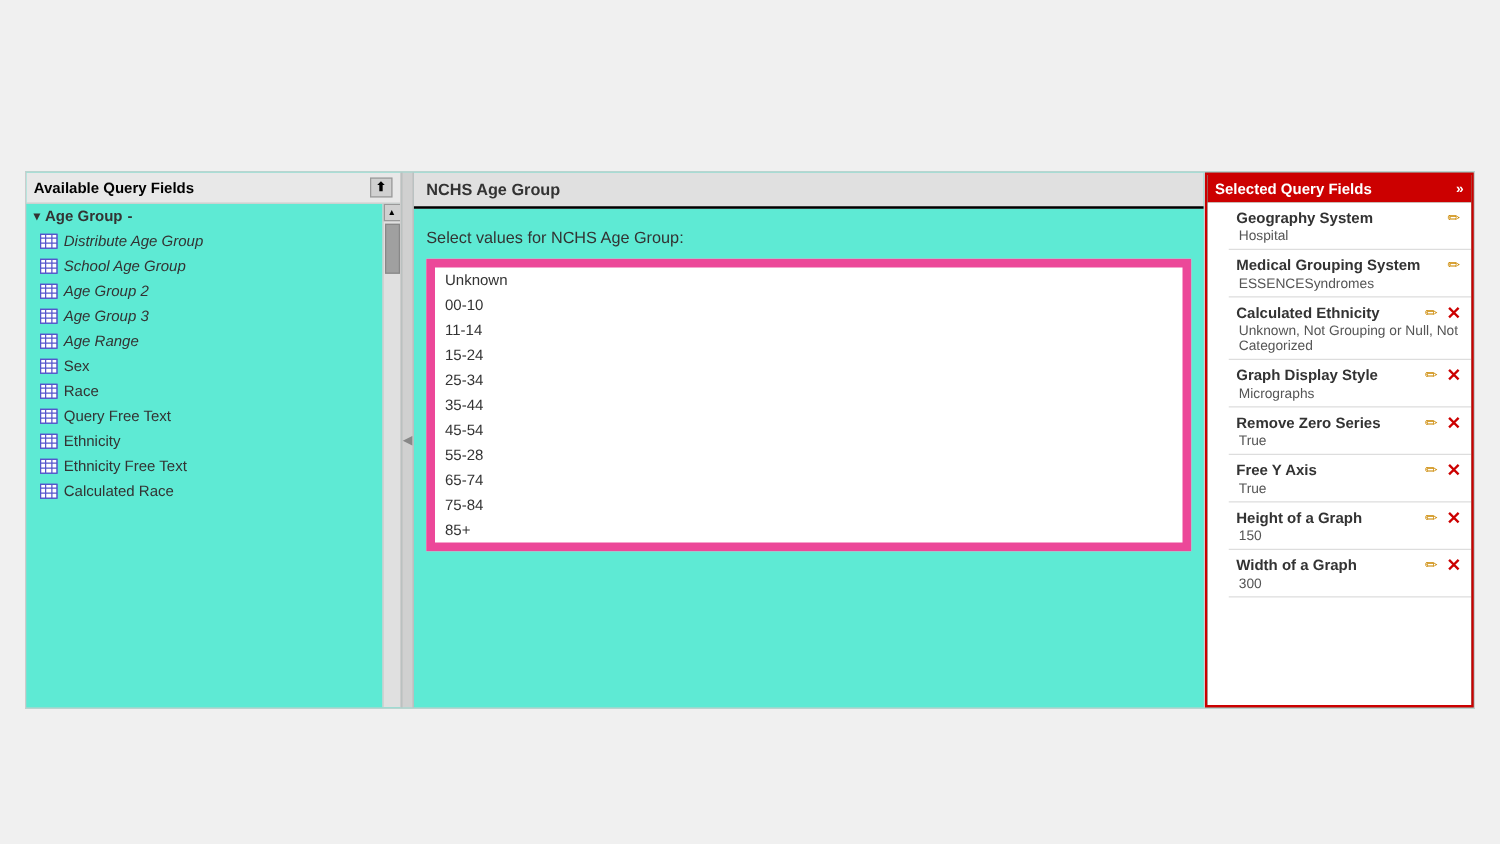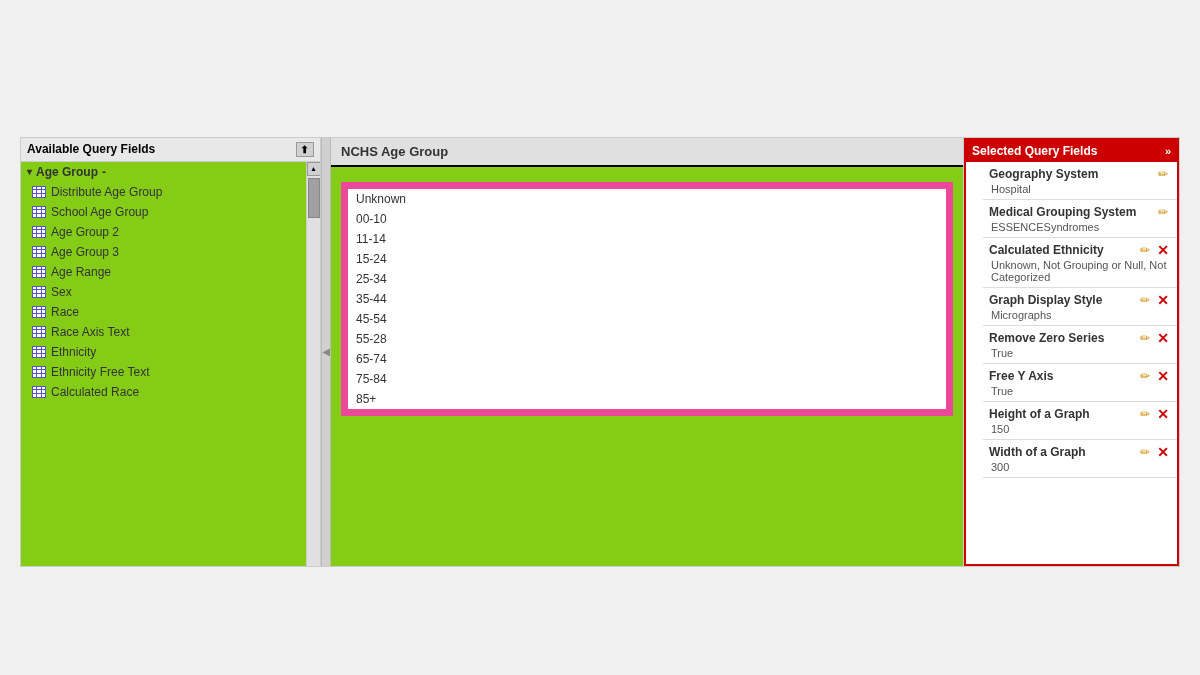--- a/index.html
+++ b/index.html
@@ -10,21 +10,21 @@
       display: flex;
       align-items: center;
       justify-content: center;
       min-height: 675px;
       width: 1200px;
     }
     .main-container {
       display: flex;
       width: 1160px;
       height: 430px;
-      background: #84cc16;
+      background: #5eead4;
       border: 1px solid #ccc;
       margin-top: 28px;
     }
 
     
     .left-panel {
       width: 300px;
       min-width: 300px;
       border-right: 1px solid #ccc;
       display: flex;
@@ -90,20 +90,21 @@
     .tree-item {
       padding: 3px 6px 3px 10px;
       cursor: pointer;
       display: flex;
       align-items: center;
       gap: 4px;
       font-size: 12px;
       color: #333;
     }
     .tree-item-child {
+      font-style: italic;
     }
     .tree-icon {
       width: 16px;
       height: 14px;
       display: inline-flex;
       align-items: center;
       justify-content: center;
       flex-shrink: 0;
     }
     .grid-icon {
@@ -397,21 +398,21 @@
                 <div class="grid-icon-cell"></div>
                 <div class="grid-icon-cell"></div>
                 <div class="grid-icon-cell"></div>
                 <div class="grid-icon-cell"></div>
                 <div class="grid-icon-cell"></div>
                 <div class="grid-icon-cell"></div>
                 <div class="grid-icon-cell"></div>
                 <div class="grid-icon-cell"></div>
               </div>
           </span>
-          <span>Race Axis Text</span>
+          <span>Query Free Text</span>
         </div>
         <div class="tree-item">
           <span class="tree-icon">
             <div class="grid-icon">
                 <div class="grid-icon-cell"></div>
                 <div class="grid-icon-cell"></div>
                 <div class="grid-icon-cell"></div>
                 <div class="grid-icon-cell"></div>
                 <div class="grid-icon-cell"></div>
                 <div class="grid-icon-cell"></div>
@@ -463,20 +464,21 @@
     </div>
   </div>
 
   <div class="divider-handle">
     <span>◀</span>
   </div>
 
   <div class="middle-panel">
     <div class="middle-header">NCHS Age Group</div>
     <div class="middle-content">
+      <div class="select-values-label">Select values for NCHS Age Group:</div>
       <div class="values-list">
         <div class="value-item">Unknown</div>
         <div class="value-item">00-10</div>
         <div class="value-item">11-14</div>
         <div class="value-item">15-24</div>
         <div class="value-item">25-34</div>
         <div class="value-item">35-44</div>
         <div class="value-item">45-54</div>
         <div class="value-item">55-28</div>
         <div class="value-item">65-74</div>

